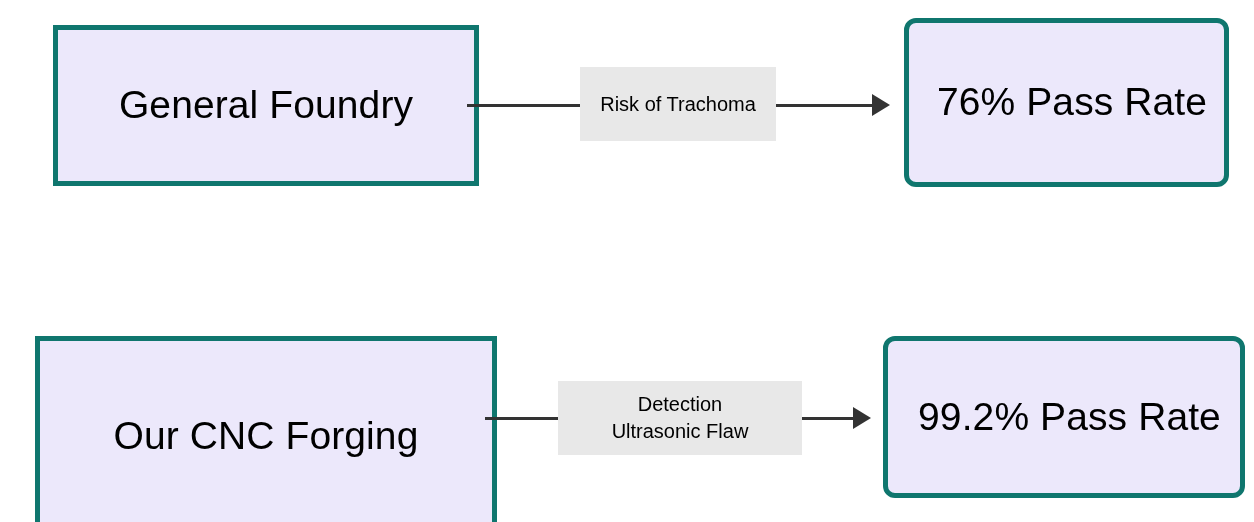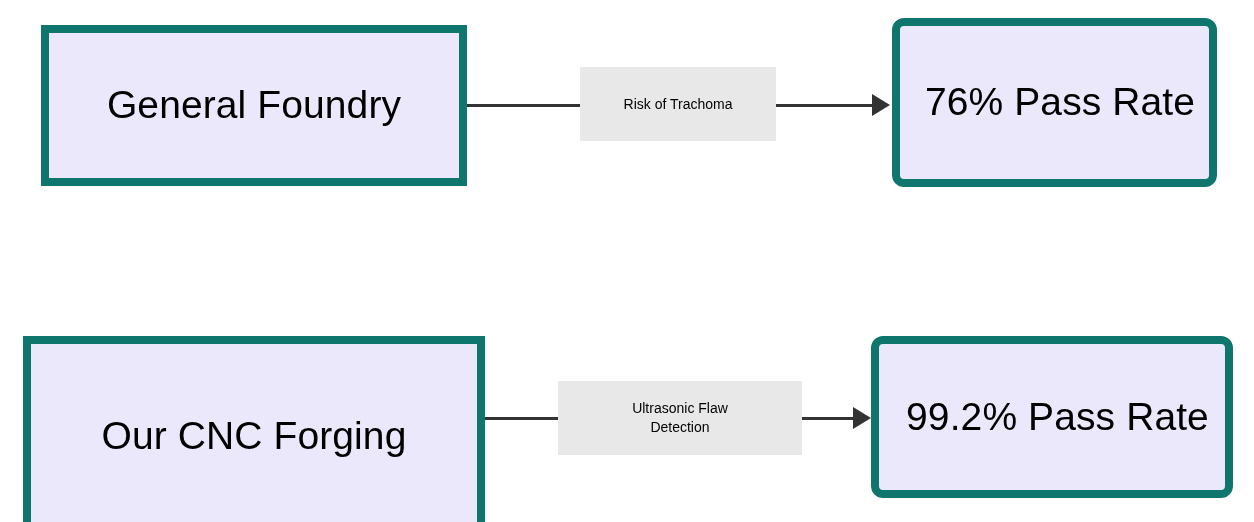--- a/index.html
+++ b/index.html
@@ -21,27 +21,28 @@
     width: 1254px;
     height: 522px;
     background: #ffffff;
   }
 
   
   .node {
     position: absolute;
     box-sizing: border-box;
     background: #ECE8FB;
-    border: 8px solid #0f766e;
+    border: 5px solid #0f766e;
     display: flex;
     align-items: center;
     justify-content: center;
     color: #000000;
     line-height: 1.15;
     white-space: nowrap;
+    margin-left: 12px;
   }
   .node.rounded {
     border-radius: 12px;
     padding-left: 11px;
   }
   .node-label {
     font-size: 39px;
     font-weight: 400;
     letter-spacing: 0.1px;
     color: #000000;
@@ -73,21 +74,21 @@
 
   
   .edge-label {
     position: absolute;
     background: #E8E8E8;
     display: flex;
     align-items: center;
     justify-content: center;
     text-align: center;
     color: #000000;
-    font-size: 14px;
+    font-size: 20px;
     line-height: 1.35;
     padding: 0 10px;
     box-sizing: border-box;
   }
   #edge-label-top    { left: 580px; top: 67px;  width: 196px; height: 74px; }
   #edge-label-bottom { left: 558px; top: 381px; width: 244px; height: 74px; }
   .edge-label-text { display: block; }
 </style>
 </head>
 <body>
@@ -111,22 +112,22 @@
   </div>
 
   <div class="node" id="node-cnc-forging">
     <span class="node-label">Our CNC Forging</span>
   </div>
 
   <div class="edge-line" id="edge-line-bottom"></div>
 
   <div class="edge-label" id="edge-label-bottom">
     <div>
+      <span class="edge-label-text">Detection</span>
       <span class="edge-label-text">Ultrasonic Flaw</span>
-      <span class="edge-label-text">Detection</span>
     </div>
   </div>
 
   <div class="edge-arrow" id="edge-arrow-bottom"></div>
 
   <div class="node rounded" id="node-pass-rate-992">
     <span class="node-label">99.2% Pass Rate</span>
   </div>
 
 </div>

